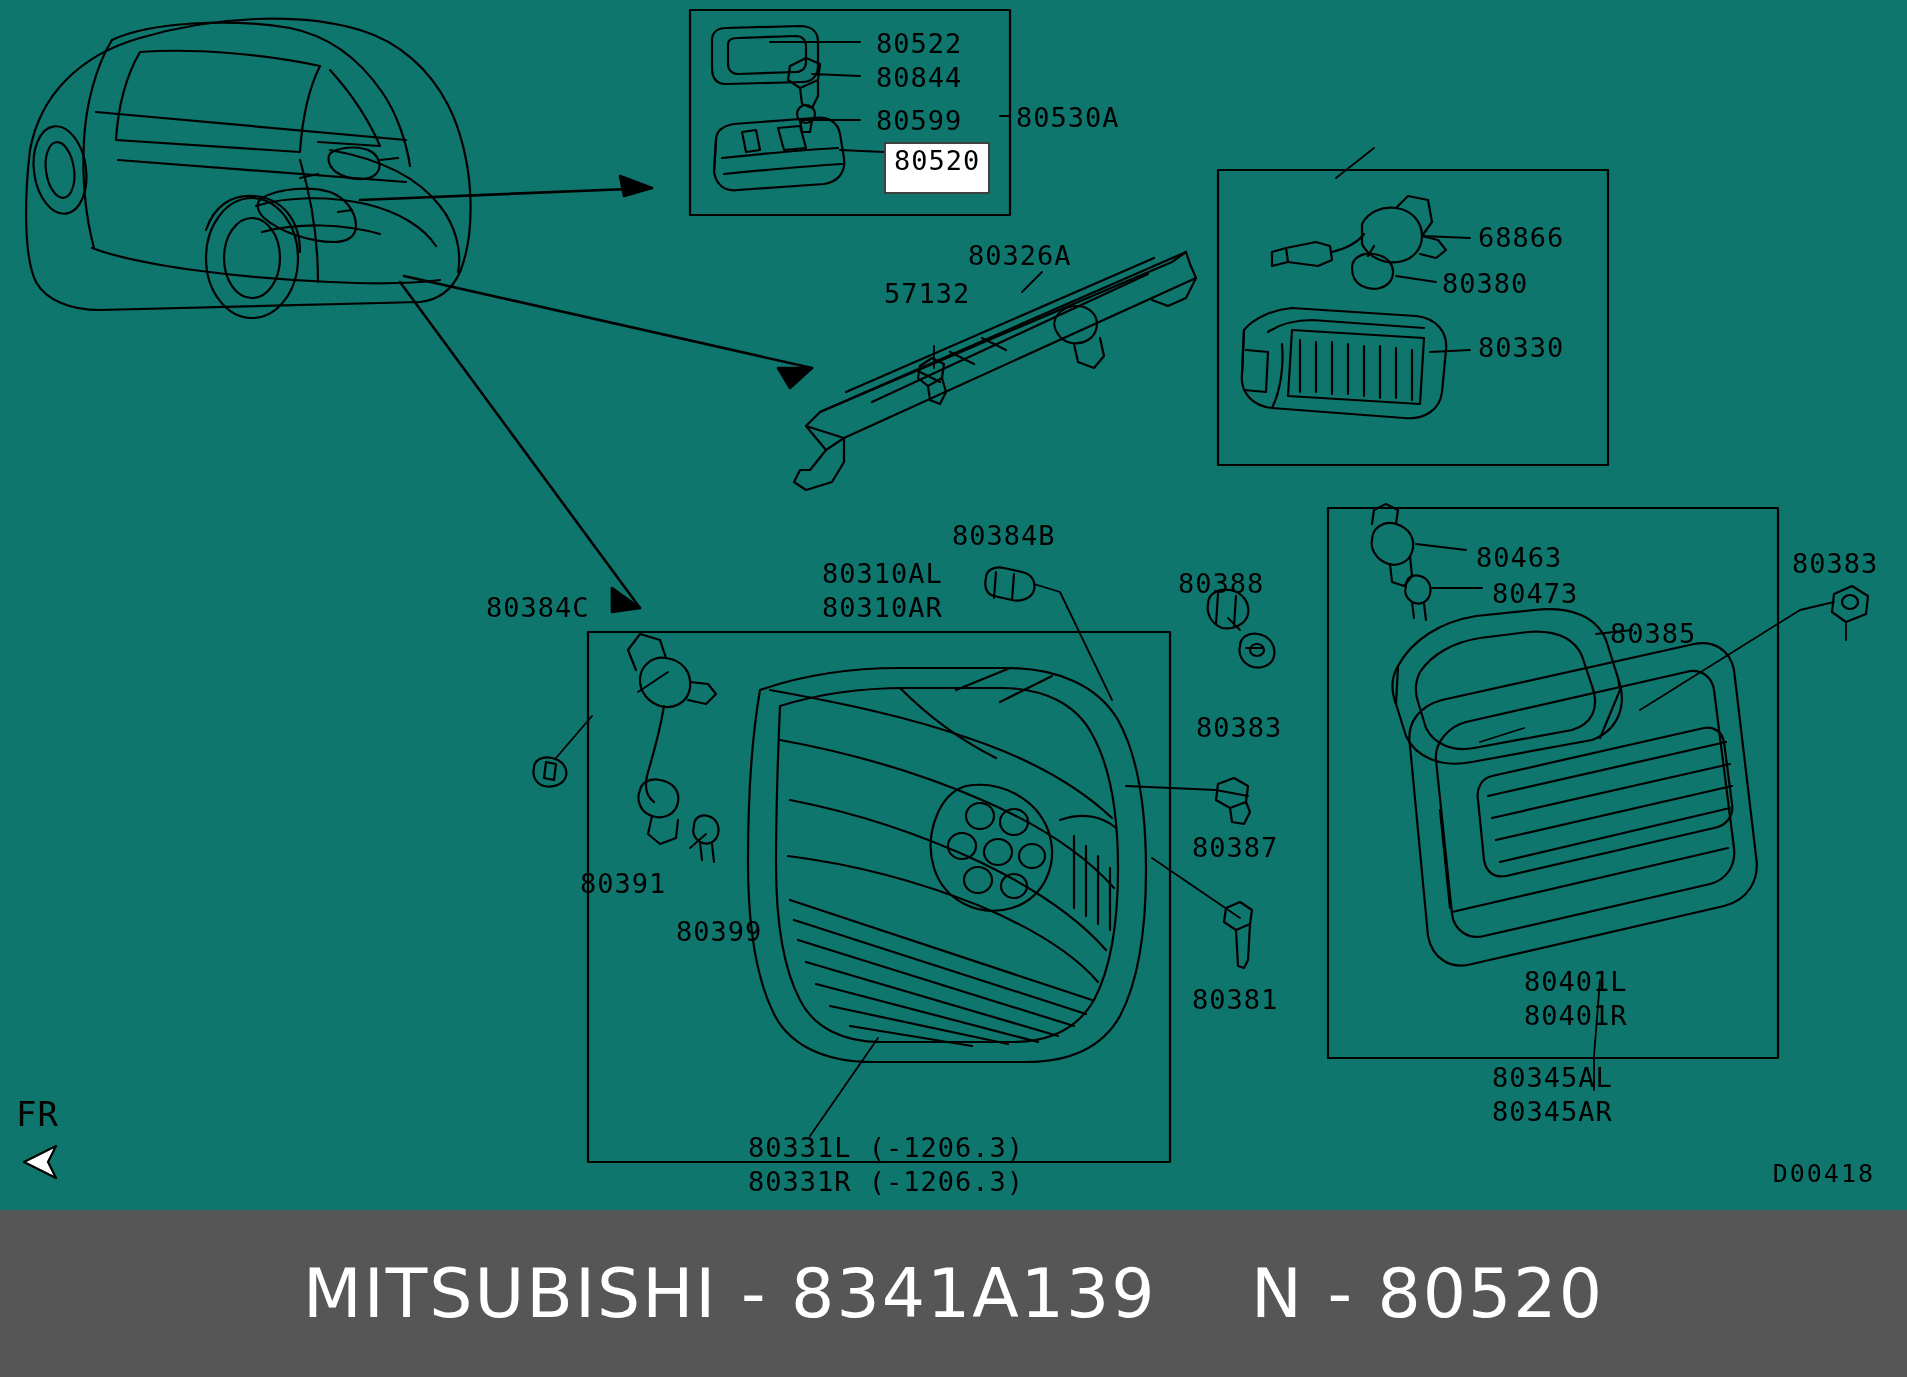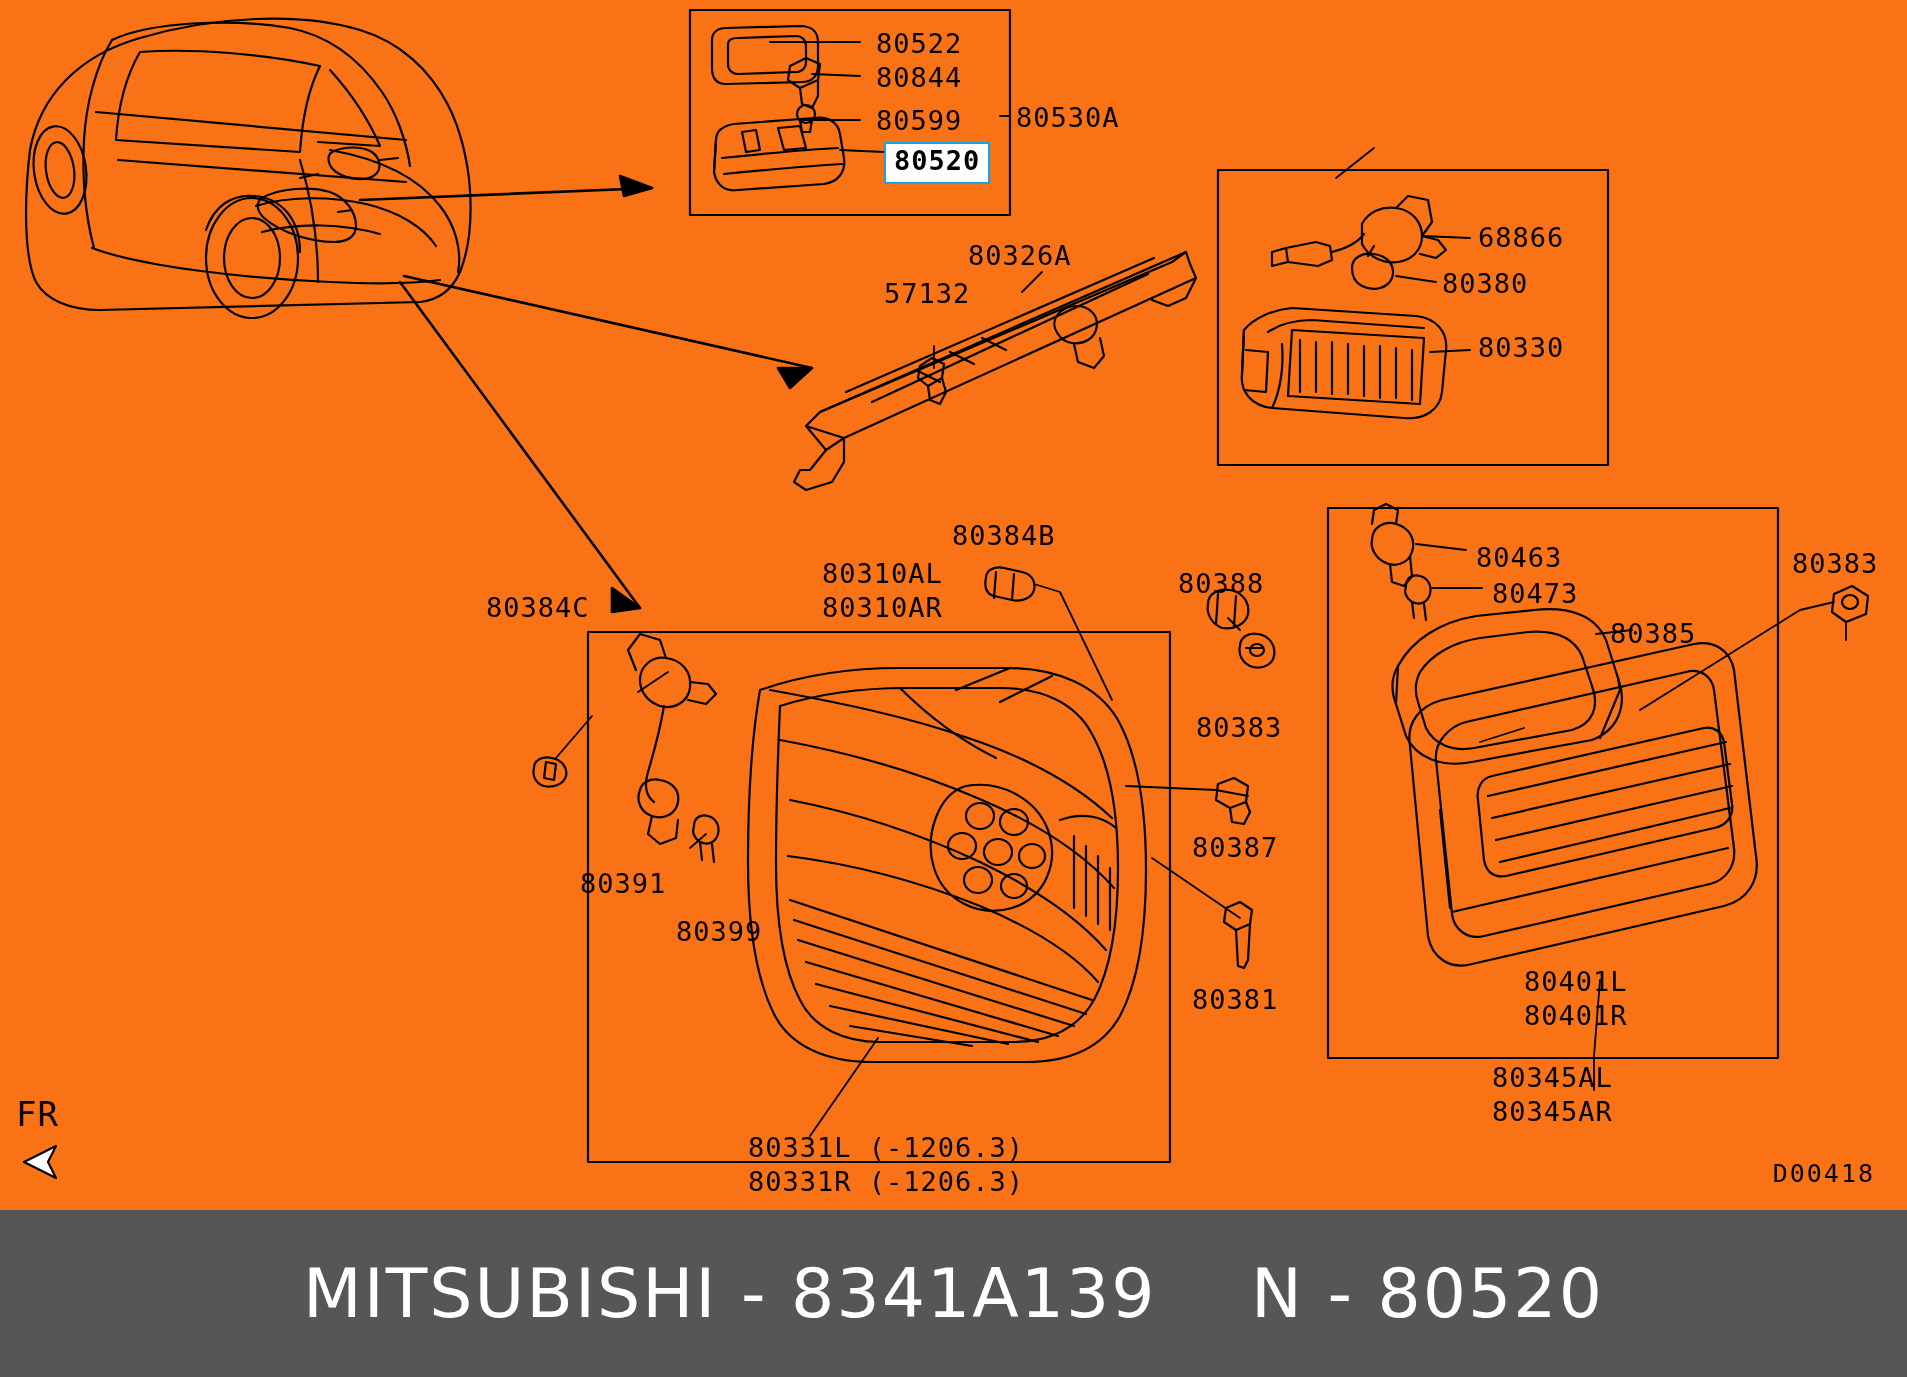--- a/index.html
+++ b/index.html
@@ -12,43 +12,42 @@
     height: 1377px;
     position: relative;
     font-family: "DejaVu Sans Mono", monospace;
     overflow: hidden;
   }
   .diagram {
     position: absolute;
     left: 0; top: 0;
     width: 1907px;
     height: 1210px;
-    background: #f97316;
+    background: #0f766e;
   }
   svg.art {
     position: absolute;
     left: 0; top: 0;
     width: 1907px;
     height: 1210px;
   }
   .lbl {
     position: absolute;
     font-family: "DejaVu Sans Mono", monospace;
     font-size: 27px;
     letter-spacing: 1px;
     color: #000000;
     white-space: pre;
     line-height: 1.15;
   }
   .highlight {
-    border: 2px solid #0ea5e9;
-    padding: 1px 8px 6px 8px;
+    border: 2px solid #404040;
+    padding: 1px 8px 16px 8px;
     color: #000;
     background: #ffffff;
-    font-weight: bold;
   }
   .footer {
     position: absolute;
     left: 0;
     top: 1210px;
     width: 1907px;
     height: 167px;
     background: #565656;
     display: flex;
     align-items: center;

